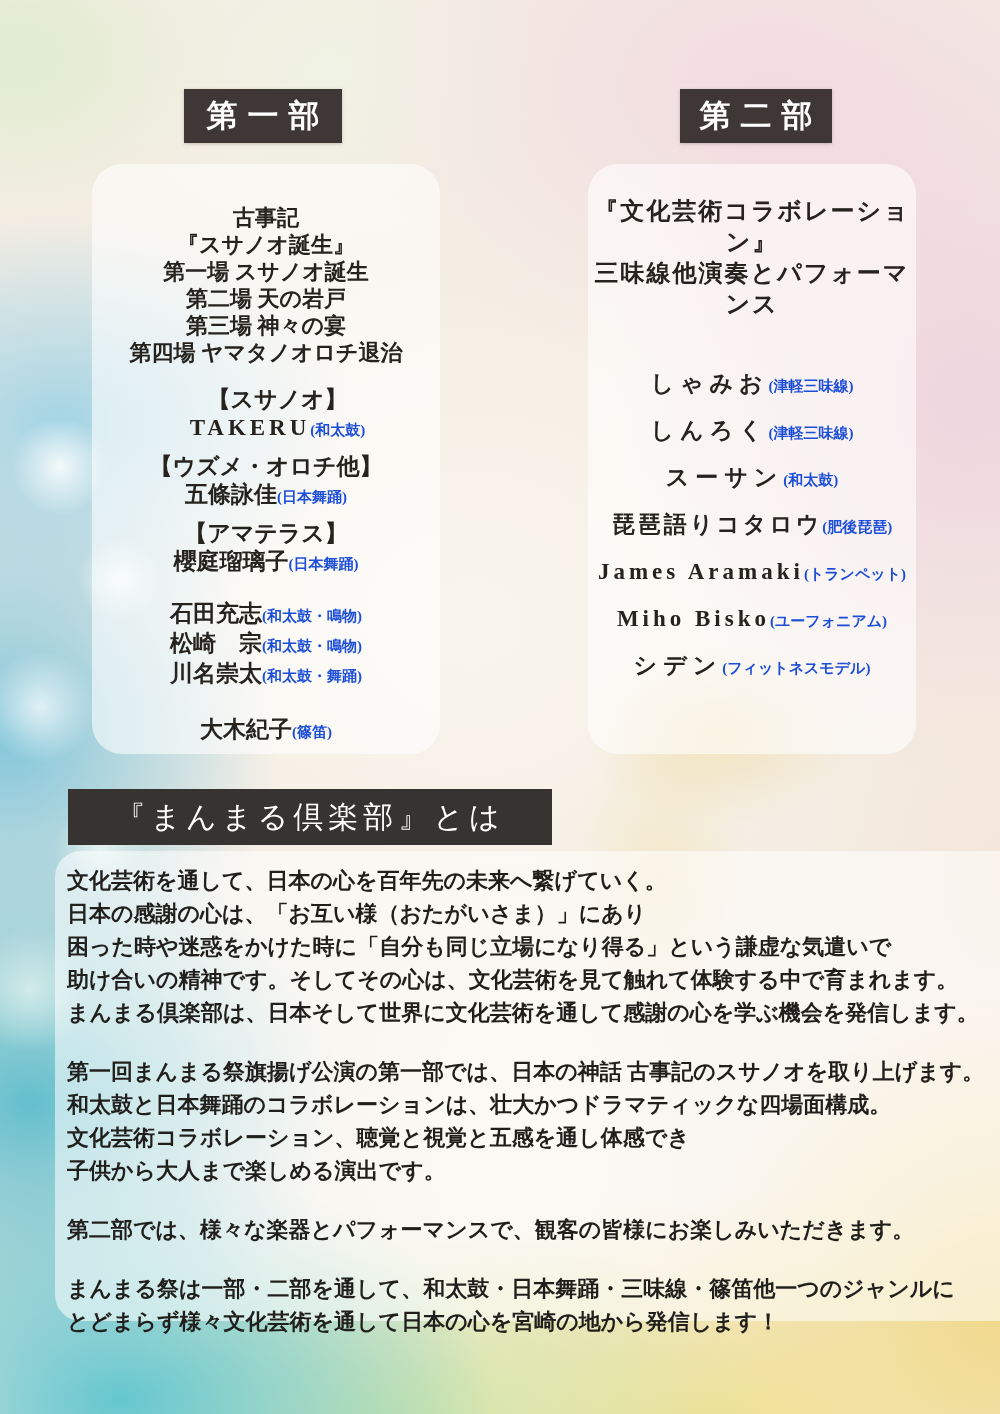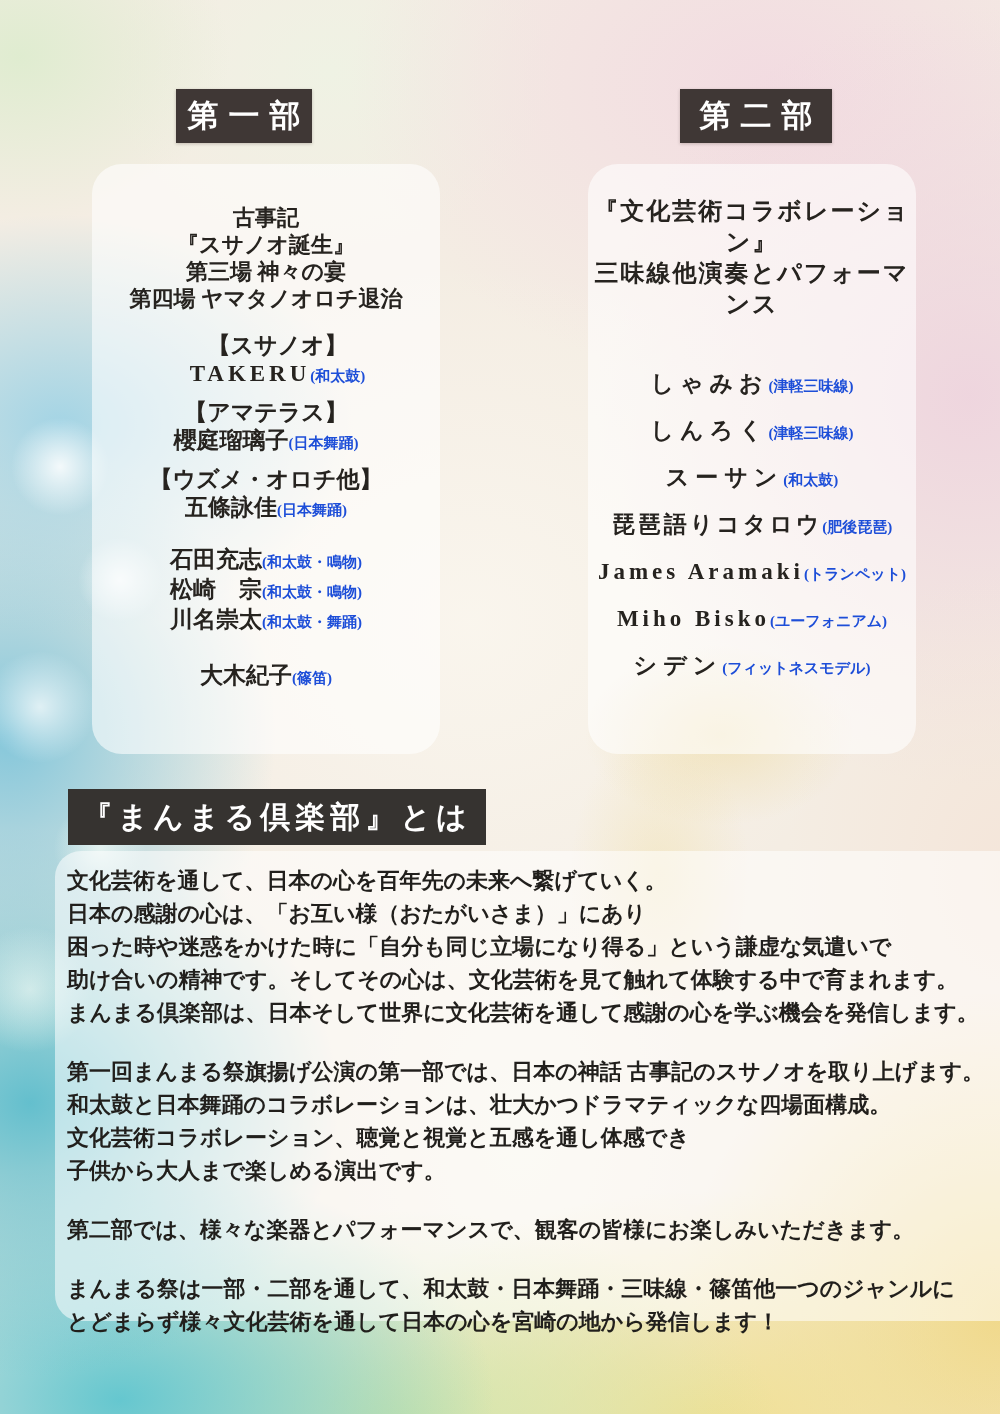--- a/index.html
+++ b/index.html
@@ -41,21 +41,21 @@
   }
   .layer{position:absolute;z-index:1;}
 
   
   .part-header{
     background:#3f3735;color:#ffffff;
     display:flex;align-items:center;justify-content:center;
     font-size:31px;font-weight:700;letter-spacing:10px;text-indent:10px;
     box-shadow:0 1px 3px rgba(60,40,30,0.25);
   }
-  #hdr1{left:176px;top:89px;width:136px;height:54px;}
+  #hdr1{left:184px;top:89px;width:158px;height:54px;}
   #hdr2{left:680px;top:89px;width:152px;height:54px;}
 
   
   .card{
     background:rgba(255,255,255,0.58);
     border-radius:30px;
     box-sizing:border-box;
   }
   #card1{left:92px;top:164px;width:348px;height:590px;padding-top:40px;text-align:center;}
   #card2{left:588px;top:164px;width:328px;height:590px;padding-top:32px;text-align:center;}
@@ -71,24 +71,24 @@
   #flute{margin-top:26px;}
 
   #card2 .subtitle{font-size:24px;font-weight:700;color:#26231f;line-height:31px;letter-spacing:2px;}
   #card2 .performers{margin-top:50px;}
   #card2 .member{margin-bottom:17px;}
   .spaced{letter-spacing:6px;}
   .spaced-lat{letter-spacing:4px;}
 
   
   #about-band{
-    left:68px;top:789px;width:418px;height:56px;
+    left:68px;top:789px;width:484px;height:56px;
     background:#363330;color:#fff;
     display:flex;align-items:center;justify-content:center;
-    font-size:30px;font-weight:700;letter-spacing:5px;
+    font-size:30px;font-weight:400;letter-spacing:5px;
   }
   #about-card{
     left:55px;top:851px;width:994px;height:470px;
     background:rgba(255,255,255,0.55);
     border-radius:26px;box-sizing:border-box;
     padding:13px 18px 0 12px;
   }
   .para{margin:0 0 26px 0;}
   .para-line{font-size:22px;font-weight:700;color:#211f1c;line-height:33px;white-space:nowrap;}
 </style>
@@ -101,35 +101,37 @@
   <span>第一部</span>
 </div>
 <div class="layer part-header" id="hdr2">
   <span>第二部</span>
 </div>
 
 <section class="layer card" id="card1">
   <div>
     <div class="program-line">古事記</div>
     <div class="program-line">『スサノオ誕生』</div>
+    <div class="program-line">第一場 スサノオ誕生</div>
+    <div class="program-line">第二場 天の岩戸</div>
     <div class="program-line">第三場 神々の宴</div>
     <div class="program-line">第四場 ヤマタノオロチ退治</div>
   </div>
 
   <div class="grp" style="margin-top:20px;padding-left:23px;">
     <div class="role">【スサノオ】</div>
     <div class="member"><span class="name spaced-lat">TAKERU</span><span class="note">(和太鼓)</span></div>
   </div>
   <div class="grp">
+    <div class="role">【ウズメ・オロチ他】</div>
+    <div class="member"><span class="name">五條詠佳</span><span class="note">(日本舞踊)</span></div>
+  </div>
+  <div class="grp">
     <div class="role">【アマテラス】</div>
     <div class="member"><span class="name">櫻庭瑠璃子</span><span class="note">(日本舞踊)</span></div>
-  </div>
-  <div class="grp">
-    <div class="role">【ウズメ・オロチ他】</div>
-    <div class="member"><span class="name">五條詠佳</span><span class="note">(日本舞踊)</span></div>
   </div>
 
   <div id="ensemble">
     <div class="member"><span class="name">石田充志</span><span class="note">(和太鼓・鳴物)</span></div>
     <div class="member"><span class="name">松崎　宗</span><span class="note">(和太鼓・鳴物)</span></div>
     <div class="member"><span class="name">川名崇太</span><span class="note">(和太鼓・舞踊)</span></div>
   </div>
 
   <div id="flute" class="member">
     <span class="name">大木紀子</span><span class="note">(篠笛)</span>

